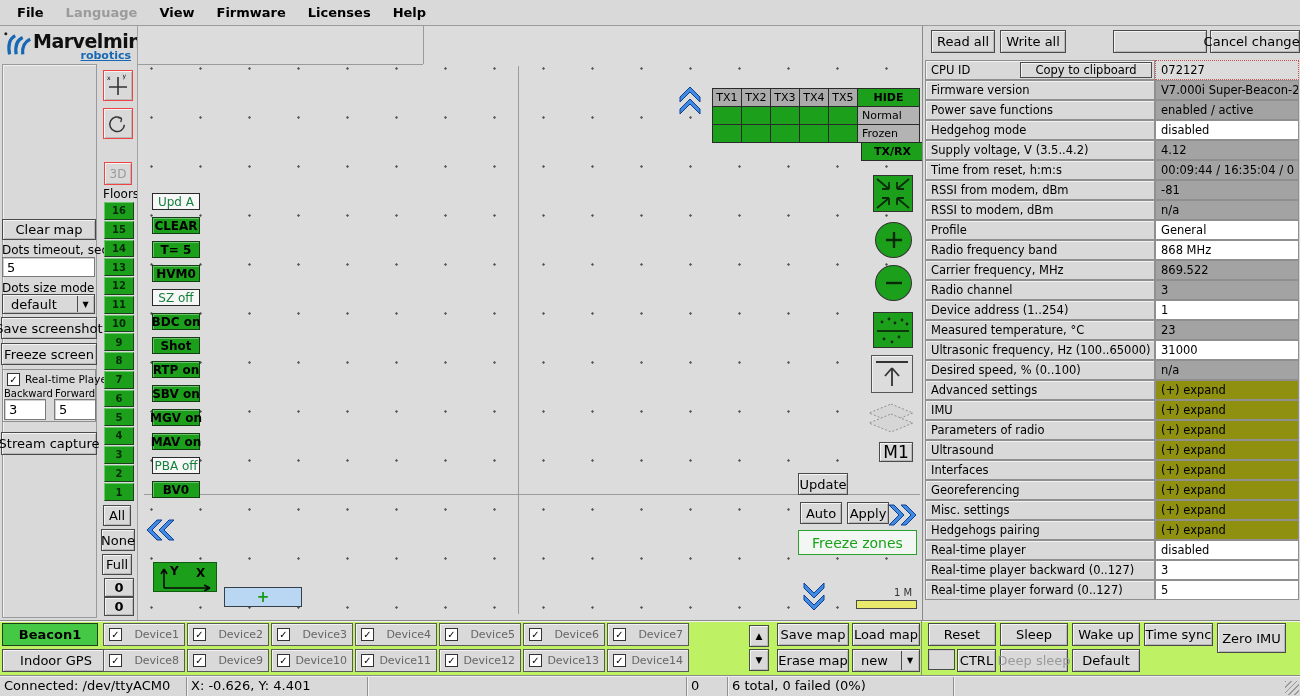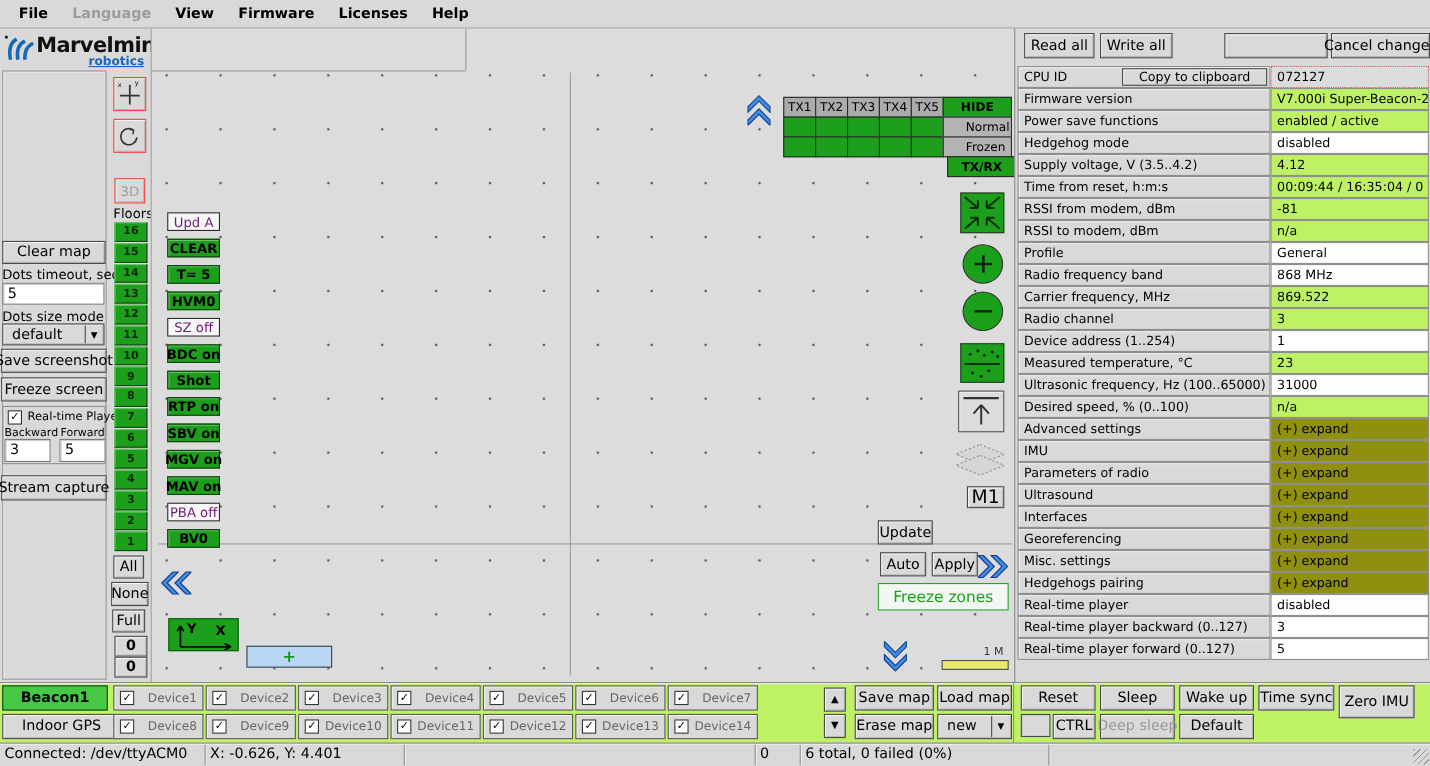--- a/index.html
+++ b/index.html
@@ -41,30 +41,30 @@
                display:flex; align-items:center; justify-content:center; font-size:10px; font-weight:bold; color:#072907; }
 
   
   #map { position:absolute; left:137px; top:26px; width:785px; height:594px; background:#dcdcdc;
          background-image:radial-gradient(circle,#575757 0.9px,transparent 1.5px);
          background-size:49px 49px; background-position:38px 18px;
          border-left:1px solid #a3a3a3; }
   .xline { position:absolute; background:#9b9b9b; }
   .cmd-btn { width:48px; height:17px; display:flex; align-items:center; justify-content:center; font-size:12px; white-space:nowrap; }
   .cmd-green { background:#1ca01c; border:1px solid #143d14; font-weight:bold; color:#000; box-shadow:inset 1px 1px 0 rgba(255,255,255,.35); }
-  .cmd-white { background:#f7f7f7; border:1px solid #2a2a2a; color:#701a75; }
+  .cmd-white { background:#f7f7f7; border:1px solid #2a2a2a; color:#15803d; }
   #map-commands { position:absolute; left:14px; top:167px; display:flex; flex-direction:column; gap:7px; }
 
   #tx-table { position:absolute; left:574px; top:62px; }
   .tx-row { display:flex; }
   .tx-cell { width:30px; height:19px; border:1px solid #2a2a2a; margin-right:-1px; margin-bottom:-1px;
              display:flex; align-items:center; justify-content:center; font-size:11px; }
   .tx-wide { width:63px; }
   .tx-head { background:#ababab; }
-  .tx-grayc { background:#b3b3b3; justify-content:flex-start; padding-left:20px; }
+  .tx-grayc { background:#b3b3b3; justify-content:flex-start; padding-left:4px; }
   .tx-green { background:#1ca01c; font-weight:bold; }
   .tx-spacer { width:150px; border:none; }
 
   .chev { width:26px; height:30px; }
   .chev path { fill:#418ae2; stroke:#113f92; stroke-width:1; }
 
   .round-icon { position:absolute; width:37px; height:36px; border-radius:50%; background:#1ca01c; border:1px solid #333;
                 display:flex; align-items:center; justify-content:center; }
   .sq-icon { position:absolute; background:#1ca01c; border:1px solid #333; }
   .gray-icon { position:absolute; background:#dcdcdc; border:1px solid #555; box-shadow:inset 1px 1px 0 #f2f2f2; }
@@ -78,21 +78,21 @@
   #plus-btn { position:absolute; left:86px; top:561px; width:78px; height:20px; background:#b9d7f2; border:1px solid #37404a;
               display:flex; align-items:center; justify-content:center; color:#159a15; font-weight:bold; font-size:15px; }
 
   
   #rightpanel { position:absolute; left:922px; top:26px; width:378px; height:594px; background:#d9d9d9; border-left:1px solid #8a8a8a; }
   .prow { position:absolute; left:2px; width:374px; height:20px; }
   .plabel { position:absolute; left:0; top:0; width:230px; height:20px; background:#d9d9d9; border:1px solid #8f8f8f;
             box-shadow:inset 1px 1px 0 #f2f2f2; font-size:11.5px; display:flex; align-items:center; padding-left:5px; white-space:nowrap; overflow:hidden; }
   .pvalue { position:absolute; left:230px; top:0; width:144px; height:20px; border:1px solid #8f8f8f; font-size:11.5px;
             display:flex; align-items:center; padding-left:5px; white-space:nowrap; overflow:hidden; }
-  .v-gray { background:#bef264; }
+  .v-gray { background:#a3a3a3; }
   .v-white { background:#ffffff; }
   .v-olive { background:#8f8f10; }
   .v-cpu { background:#dcdcdc; border:1px dotted #cf5252; }
   .copy-btn { position:absolute; right:2px; top:1px; width:132px; height:16px; background:#d9d9d9; border:1px solid #4a4a4a;
               box-shadow:inset 1px 1px 0 #f4f4f4; display:flex; align-items:center; justify-content:center; font-size:11.5px; }
 
   
   #bottompanel { position:absolute; left:0; top:620px; width:1300px; height:55px; background:#bef264;
                  border-top:1px solid #8a8a8a; box-shadow:inset 0 1px 0 #f2f2f2;text-align:center; }
   #beacon-tab { position:absolute; left:2px; top:2px; width:96px; height:23px; background:#45c945; border:1px solid #1c401c;

